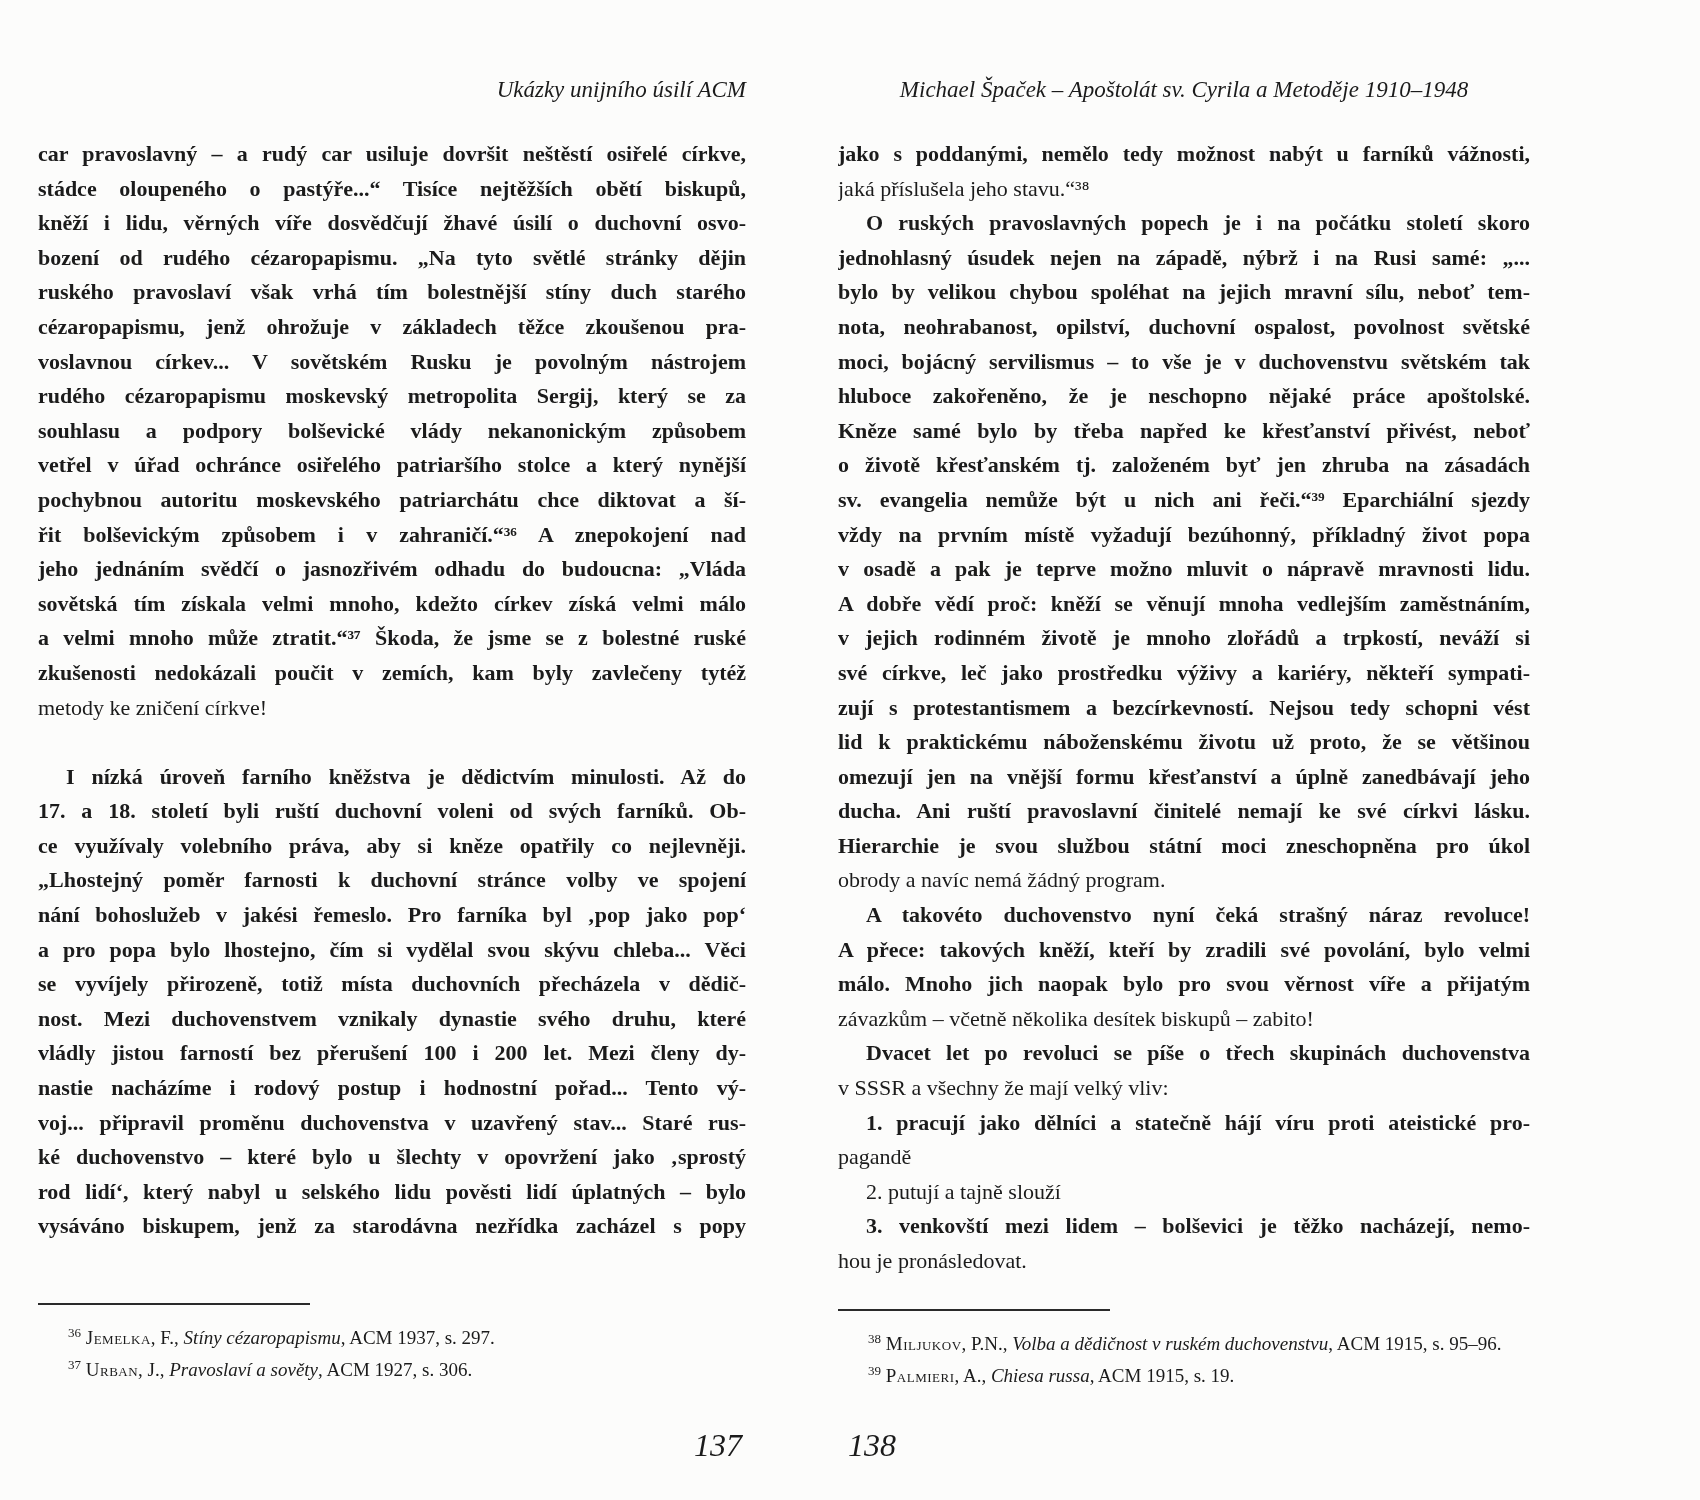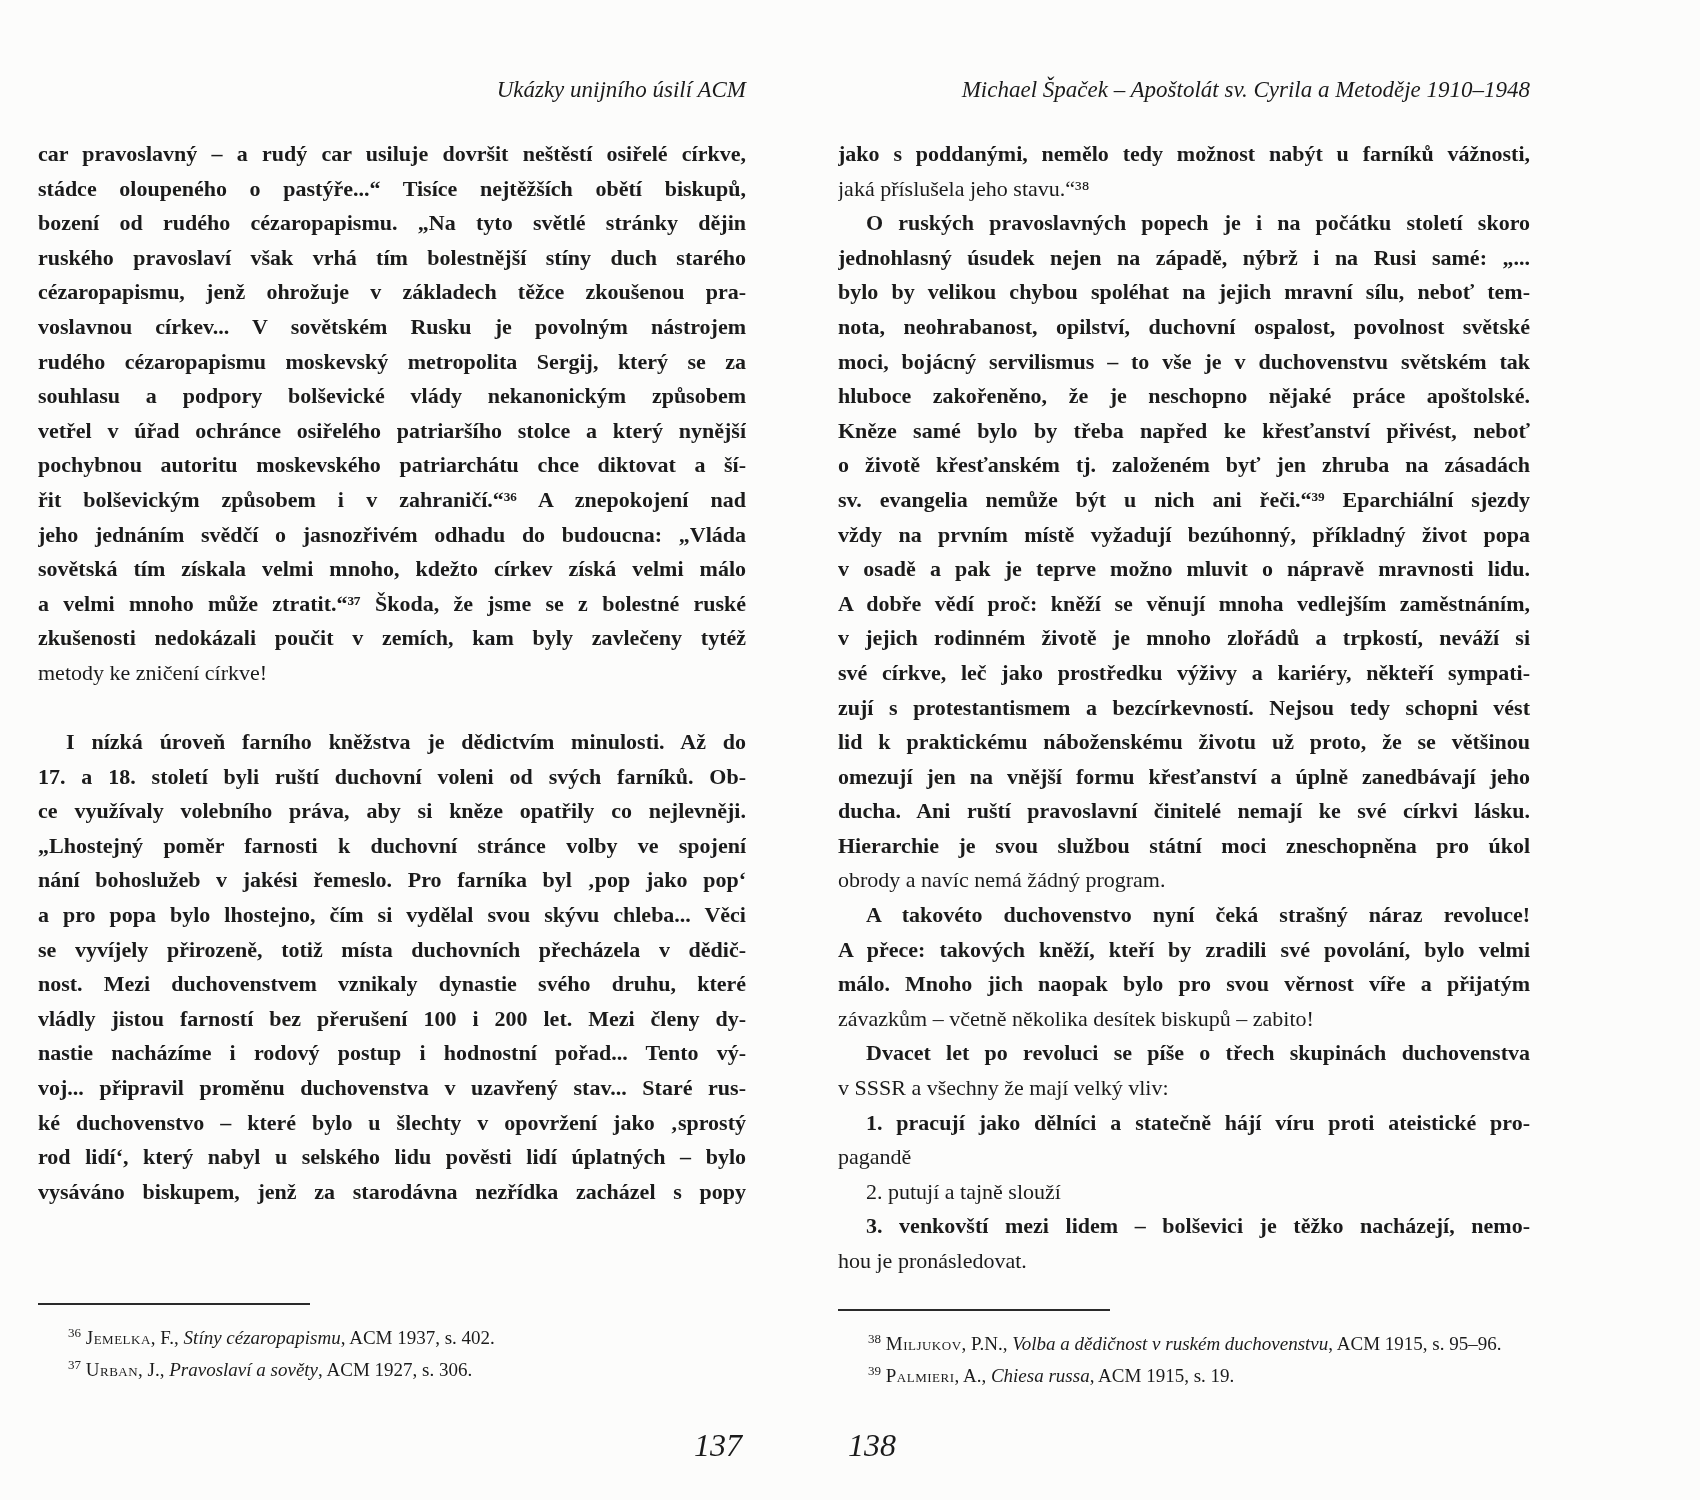--- a/index.html
+++ b/index.html
@@ -28,21 +28,21 @@
     position: absolute;
     top: 70px;
     left: 0;
     width: 100%;
     font-style: italic;
     font-size: 23px;
     line-height: 30px;
     white-space: nowrap;
   }
   .header-right { text-align: right; }
-  .header-left  { text-align: right; }
+  .header-left  { text-align: center; }
 
   .body {
     position: absolute;
     top: 132px;
     left: 0;
     width: 100%;
     font-size: 22px;
     line-height: 34.6px;
   }
   .para { margin: 0; }
@@ -105,20 +105,21 @@
 <body>
 
 <div class="spread">
 
   <section class="page page-left">
     <div class="running-header header-right">Ukázky unijního úsilí ACM</div>
     <div class="body" id="body-0">
         <div class="para">
           <div class="line jl">car pravoslavný – a rudý car usiluje dovršit neštěstí osiřelé církve,</div>
           <div class="line jl">stádce oloupeného o pastýře...“ Tisíce nejtěžších obětí biskupů,</div>
+          <div class="line jl">kněží i lidu, věrných víře dosvědčují žhavé úsilí o duchovní osvo-</div>
           <div class="line jl">bození od rudého cézaropapismu. „Na tyto světlé stránky dějin</div>
           <div class="line jl">ruského pravoslaví však vrhá tím bolestnější stíny duch starého</div>
           <div class="line jl">cézaropapismu, jenž ohrožuje v základech těžce zkoušenou pra-</div>
           <div class="line jl">voslavnou církev... V sovětském Rusku je povolným nástrojem</div>
           <div class="line jl">rudého cézaropapismu moskevský metropolita Sergij, který se za</div>
           <div class="line jl">souhlasu a podpory bolševické vlády nekanonickým způsobem</div>
           <div class="line jl">vetřel v úřad ochránce osiřelého patriaršího stolce a který nynější</div>
           <div class="line jl">pochybnou autoritu moskevského patriarchátu chce diktovat a ší-</div>
           <div class="line jl">řit bolševickým způsobem i v zahraničí.“³⁶ A znepokojení nad</div>
           <div class="line jl">jeho jednáním svědčí o jasnozřivém odhadu do budoucna: „Vláda</div>
@@ -140,21 +141,21 @@
           <div class="line jl">nastie nacházíme i rodový postup i hodnostní pořad... Tento vý-</div>
           <div class="line jl">voj... připravil proměnu duchovenstva v uzavřený stav... Staré rus-</div>
           <div class="line jl">ké duchovenstvo – které bylo u šlechty v opovržení jako ‚sprostý</div>
           <div class="line jl">rod lidí‘, který nabyl u selského lidu pověsti lidí úplatných – bylo</div>
           <div class="line jl">vysáváno biskupem, jenž za starodávna nezřídka zacházel s popy</div>
         </div>
       </div>
     <div class="fnblock">
       <div class="fnrule"></div>
       <div id="fnlist-0">
-          <div class="footnote"><sup class="fnmark">36</sup> <span class="sc">Jemelka</span><span>, F., </span><span class="it">Stíny cézaropapismu</span><span>, ACM 1937, s. 402.</span></div>
+          <div class="footnote"><sup class="fnmark">36</sup> <span class="sc">Jemelka</span><span>, F., </span><span class="it">Stíny cézaropapismu</span><span>, ACM 1937, s. 297.</span></div>
           <div class="footnote"><sup class="fnmark">37</sup> <span class="sc">Urban</span><span>, J., </span><span class="it">Pravoslaví a sověty</span><span>, ACM 1927, s. 306.</span></div>
         </div>
     </div>
     <div class="pagenum pagenum-inner-left">137</div>
   </section>
 
   <section class="page page-right">
     <div class="running-header header-left">Michael Špaček – Apoštolát sv. Cyrila a Metoděje 1910–1948</div>
     <div class="body" id="body-1">
         <div class="para">

